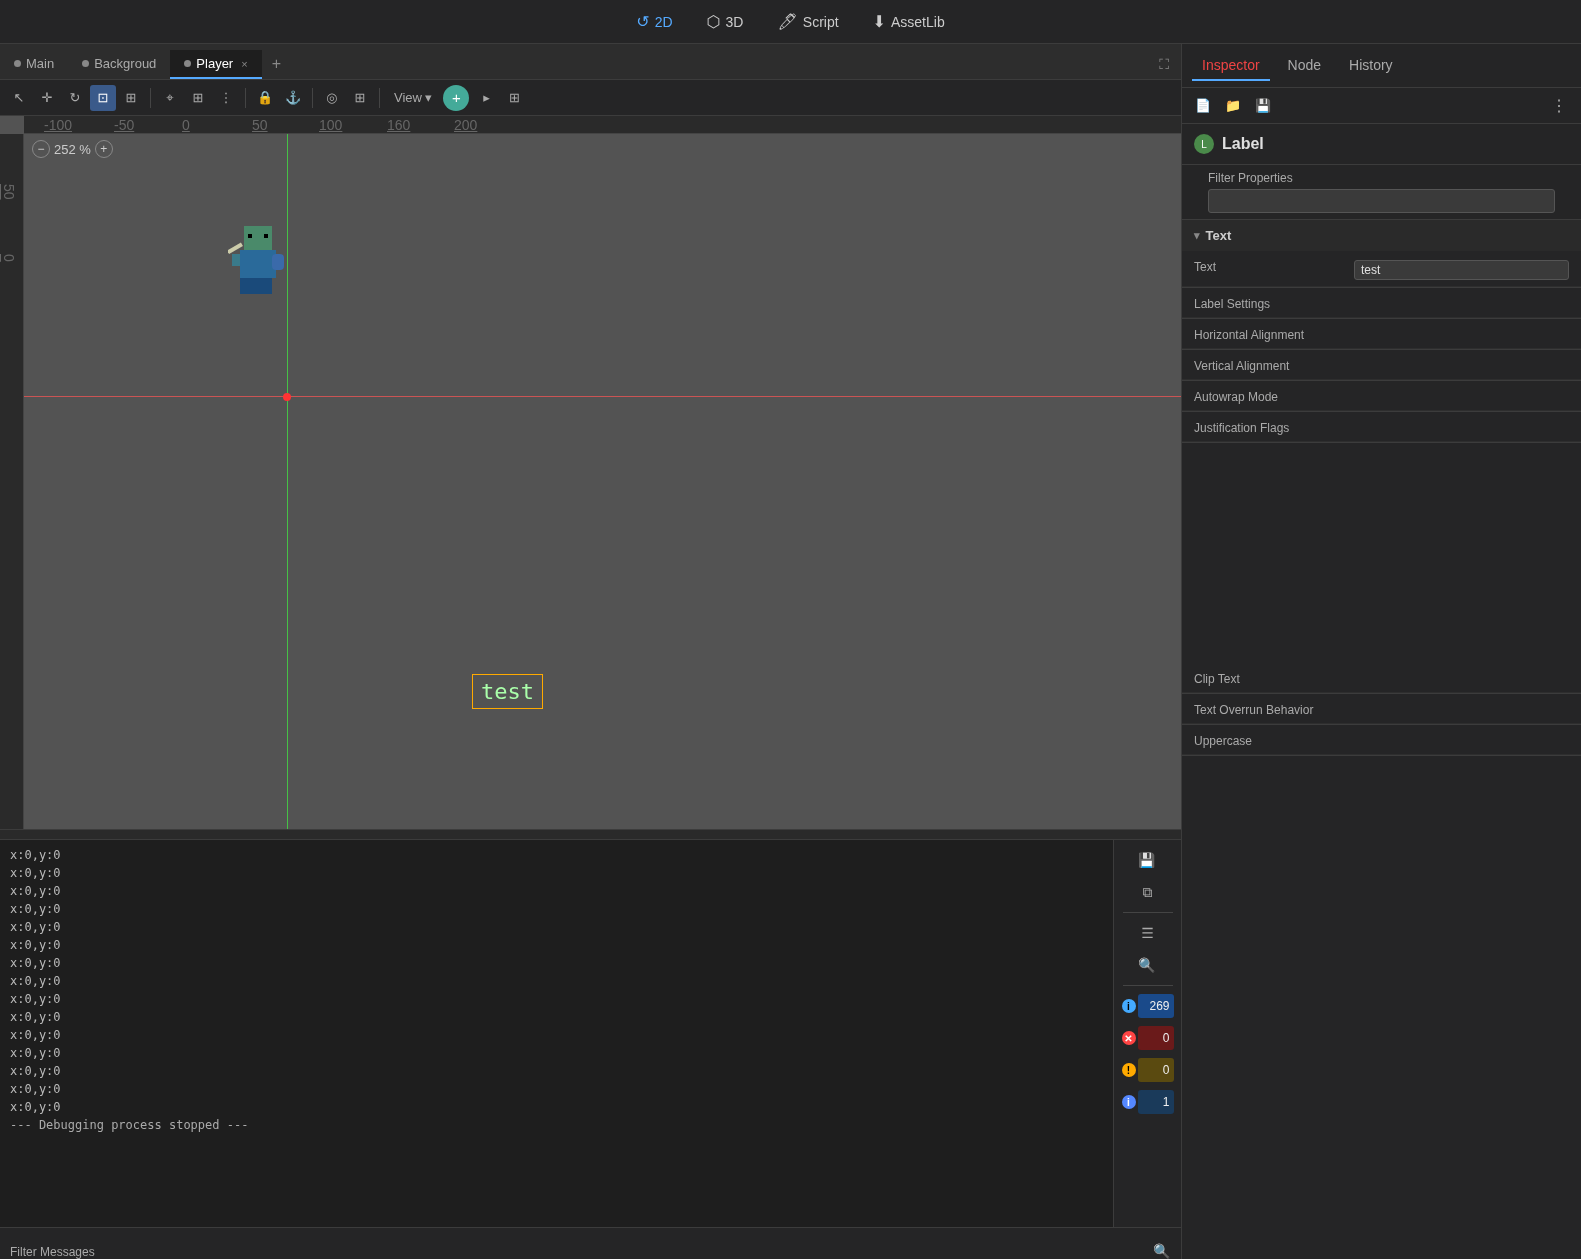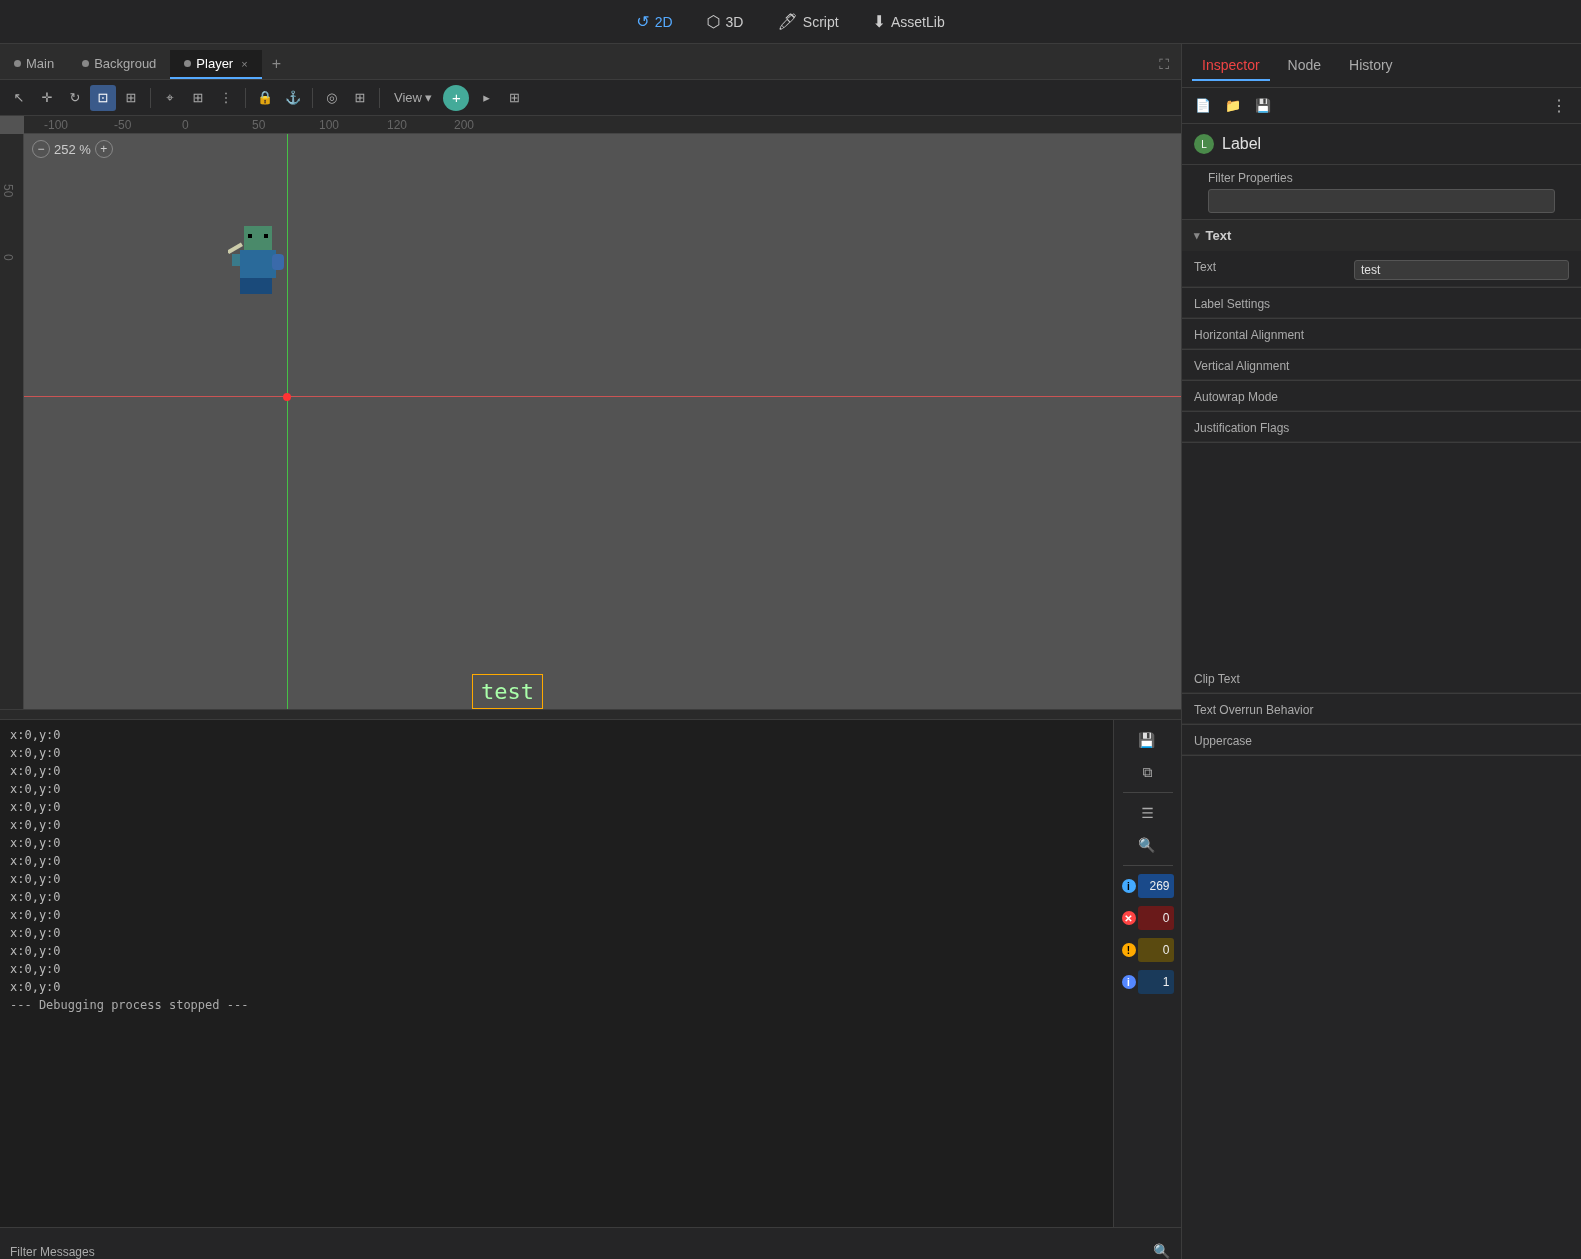--- a/index.html
+++ b/index.html
@@ -232,21 +232,21 @@
 
     
     .canvas-scrollbar {
       height: 10px;
       background: #2a2a2a;
       border-top: 1px solid #3c3c3c;
     }
 
     
     .bottom-panel {
-      height: 540px;
+      height: 420px;
       display: flex;
       flex-direction: column;
       background: #0369a1;
       border-top: 1px solid #3c3c3c;
     }
     .bottom-content {
       display: flex;
       flex: 1;
       overflow: hidden;
     }
@@ -382,21 +382,21 @@
       padding: 10px 12px;
       border-bottom: 1px solid #3c3c3c;
     }
     .node-icon {
       width: 20px; height: 20px;
       border-radius: 50%;
       background: #4a8a4a;
       display: flex; align-items: center; justify-content: center;
       font-size: 10px; color: #fff;
     }
-    .node-name { font-size: 16px; font-weight: 400; color: #e0e0e0; }
+    .node-name { font-size: 16px; font-weight: 700; color: #e0e0e0; }
 
     
     .filter-props {
       padding: 6px 26px;
       border-bottom: 1px solid #3c3c3c;
     }
     .filter-props-label { color: #aaa; font-size: 12px; margin-bottom: 4px; }
     .filter-props-input {
       width: 100%;
       background: #3a3a3a;
@@ -477,23 +477,24 @@
     
     .scene-label {
       position: absolute;
       top: 278px;
       left: 237px;
     }
 
     
     .ruler-mark {
       position: absolute;
-      font-size: 12px;
+      font-size: 14px;
       color: #666;
       line-height: 1;
+      text-decoration: underline;
     }
   </style>
 </head>
 <body>
 
 <div class="top-toolbar">
   <div class="top-toolbar-center">
     <div class="toolbar-btn active">
       <span class="icon">↺</span>
       <span>2D</span>
@@ -562,21 +563,21 @@
     </div>
 
     <div class="canvas-viewport">
 
       <div class="ruler-h">
         <span class="ruler-mark" style="left:20px">-100</span>
         <span class="ruler-mark" style="left:90px">-50</span>
         <span class="ruler-mark" style="left:158px">0</span>
         <span class="ruler-mark" style="left:228px">50</span>
         <span class="ruler-mark" style="left:295px">100</span>
-        <span class="ruler-mark" style="left:363px">120</span>
+        <span class="ruler-mark" style="left:363px">160</span>
         <span class="ruler-mark" style="left:430px">200</span>
       </div>
       <div class="ruler-v">
         <span class="ruler-mark" style="top:50px; left:2px; writing-mode:vertical-rl">50</span>
         <span class="ruler-mark" style="top:120px; left:2px; writing-mode:vertical-rl">0</span>
       </div>
 
       <div class="canvas-zoom">
         <div class="zoom-btn">−</div>
         <span>252 %</span>

